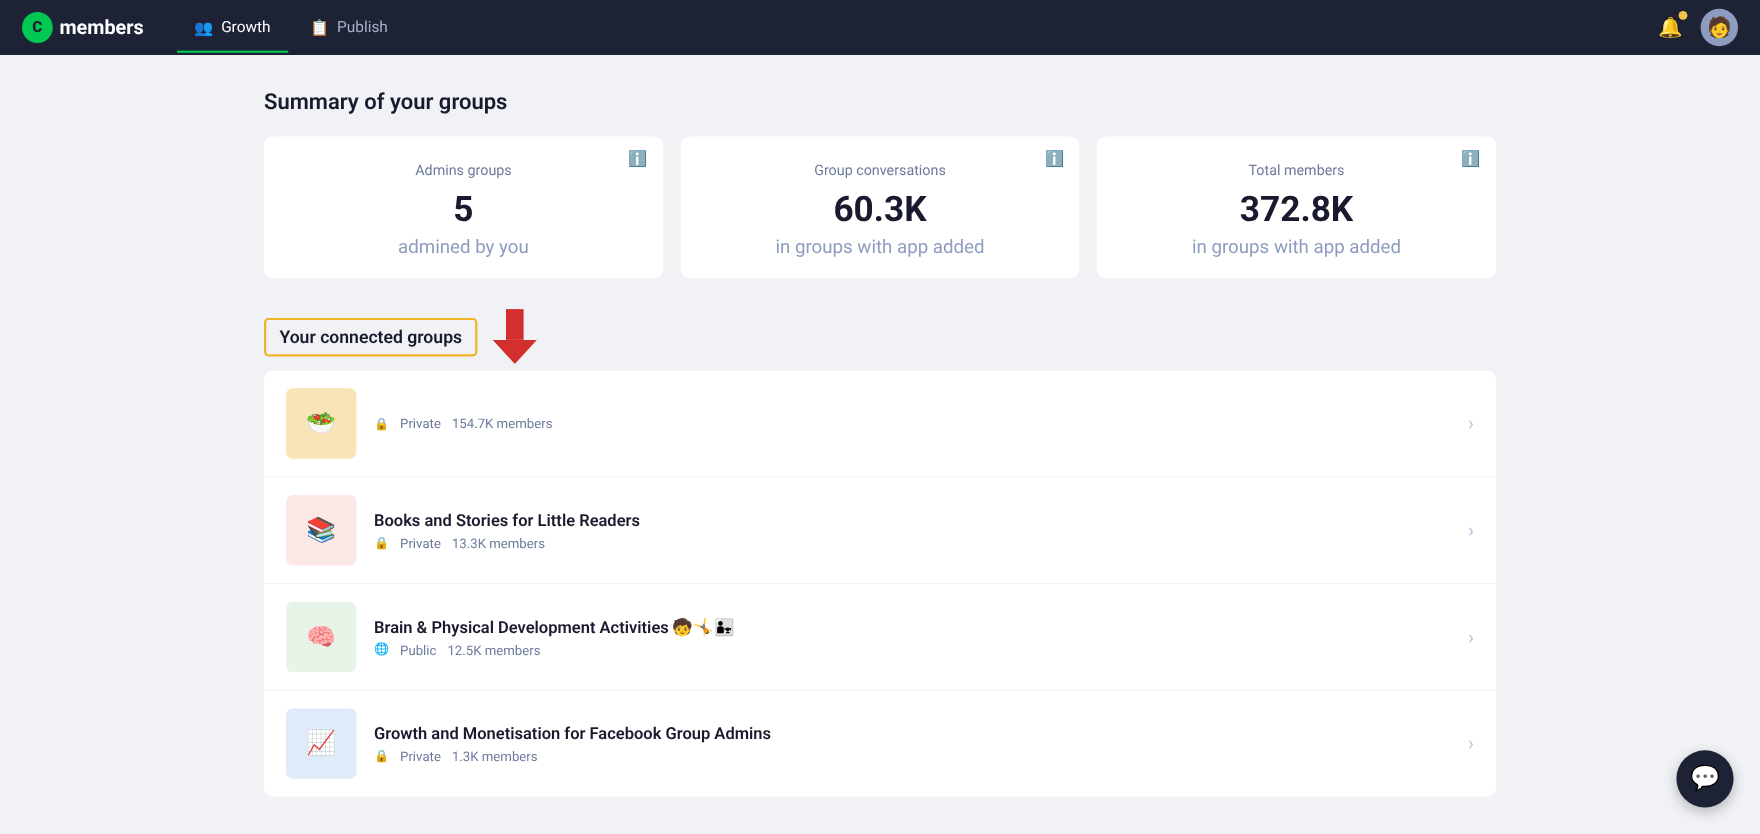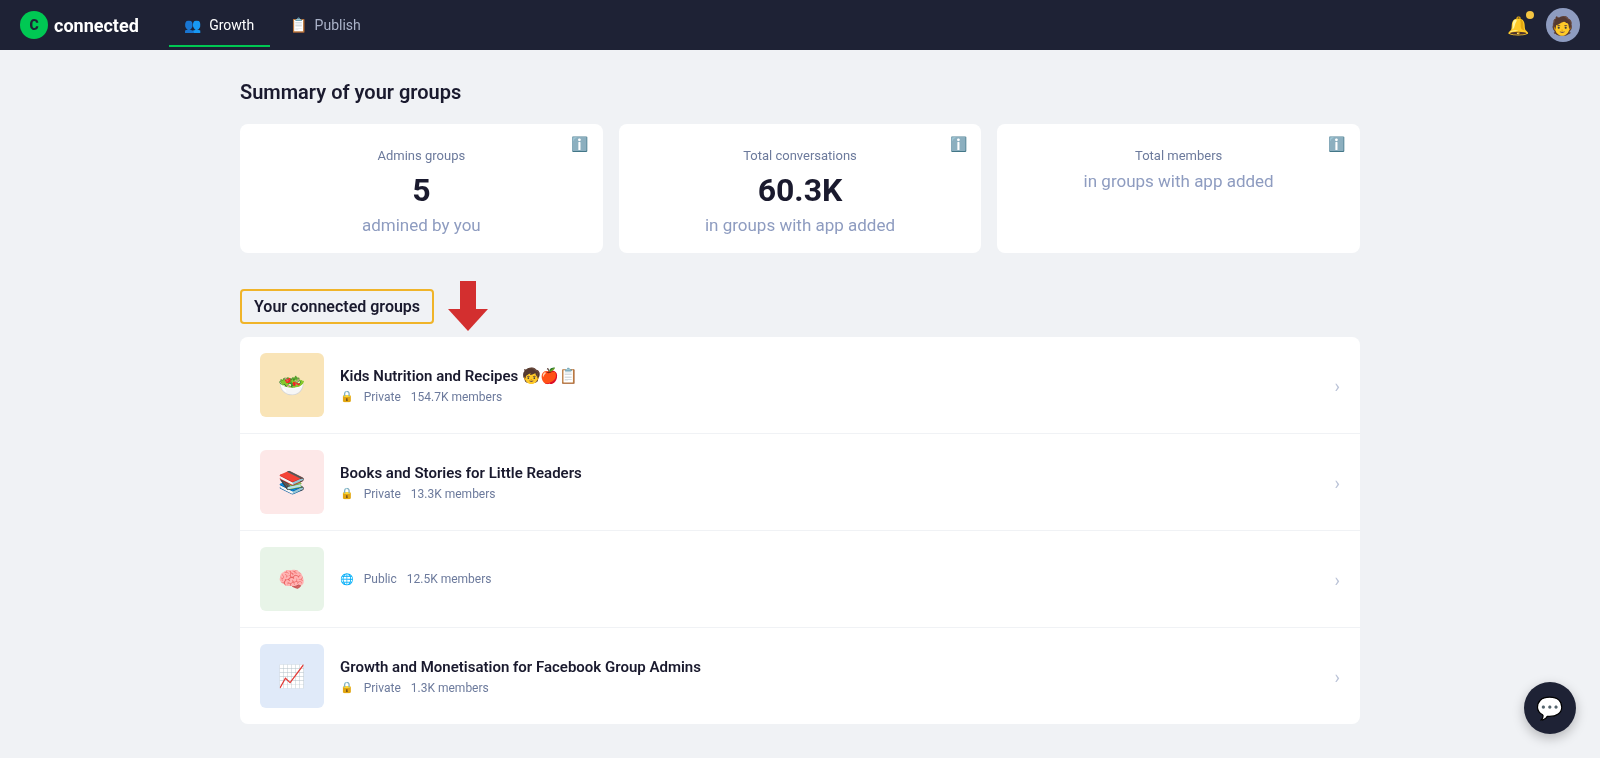--- a/index.html
+++ b/index.html
@@ -274,21 +274,21 @@
     }
   </style>
 </head>
 <body>
 
 <nav class="navbar">
   <a class="nav-logo">
     <div class="logo-icon">
       <span>C</span>
     </div>
-    <span>connected</span>
+    <span>members</span>
   </a>
 
   <div class="nav-items">
     <a class="nav-item active">
       <span>👥</span>
       <span>Growth</span>
     </a>
     <a class="nav-item">
       <span>📋</span>
       <span>Publish</span>
@@ -310,44 +310,44 @@
 
   <div class="stats-row">
     <div class="stat-card">
       <span class="info-icon">ℹ️</span>
       <div class="stat-label">Admins groups</div>
       <div class="stat-value">5</div>
       <div class="stat-sub">admined by you</div>
     </div>
     <div class="stat-card">
       <span class="info-icon">ℹ️</span>
-      <div class="stat-label">Total conversations</div>
+      <div class="stat-label">Group conversations</div>
       <div class="stat-value">60.3K</div>
       <div class="stat-sub">in groups with app added</div>
     </div>
     <div class="stat-card">
       <span class="info-icon">ℹ️</span>
       <div class="stat-label">Total members</div>
+      <div class="stat-value">372.8K</div>
       <div class="stat-sub">in groups with app added</div>
     </div>
   </div>
 
   <div class="section-header">
     <span class="section-title">Your connected groups</span>
     <div class="red-arrow"></div>
   </div>
 
   <div class="groups-list">
 
     <div class="group-item">
       <div class="group-thumb" style="background:#f9e4b7;">
         <div class="thumb-placeholder">🥗</div>
       </div>
       <div class="group-info">
-        <div class="group-name">Kids Nutrition and Recipes 🧒🍎📋</div>
         <div class="group-meta">
           <span class="privacy-icon">🔒</span>
           <span>Private</span>
           <span>154.7K members</span>
         </div>
       </div>
       <span class="chevron-right">›</span>
     </div>
 
     <div class="group-item">
@@ -363,20 +363,21 @@
         </div>
       </div>
       <span class="chevron-right">›</span>
     </div>
 
     <div class="group-item">
       <div class="group-thumb" style="background:#e8f4e8;">
         <div class="thumb-placeholder">🧠</div>
       </div>
       <div class="group-info">
+        <div class="group-name">Brain &amp; Physical Development Activities 🧒🤸👨‍👧</div>
         <div class="group-meta">
           <span class="privacy-icon">🌐</span>
           <span>Public</span>
           <span>12.5K members</span>
         </div>
       </div>
       <span class="chevron-right">›</span>
     </div>
 
     <div class="group-item">

